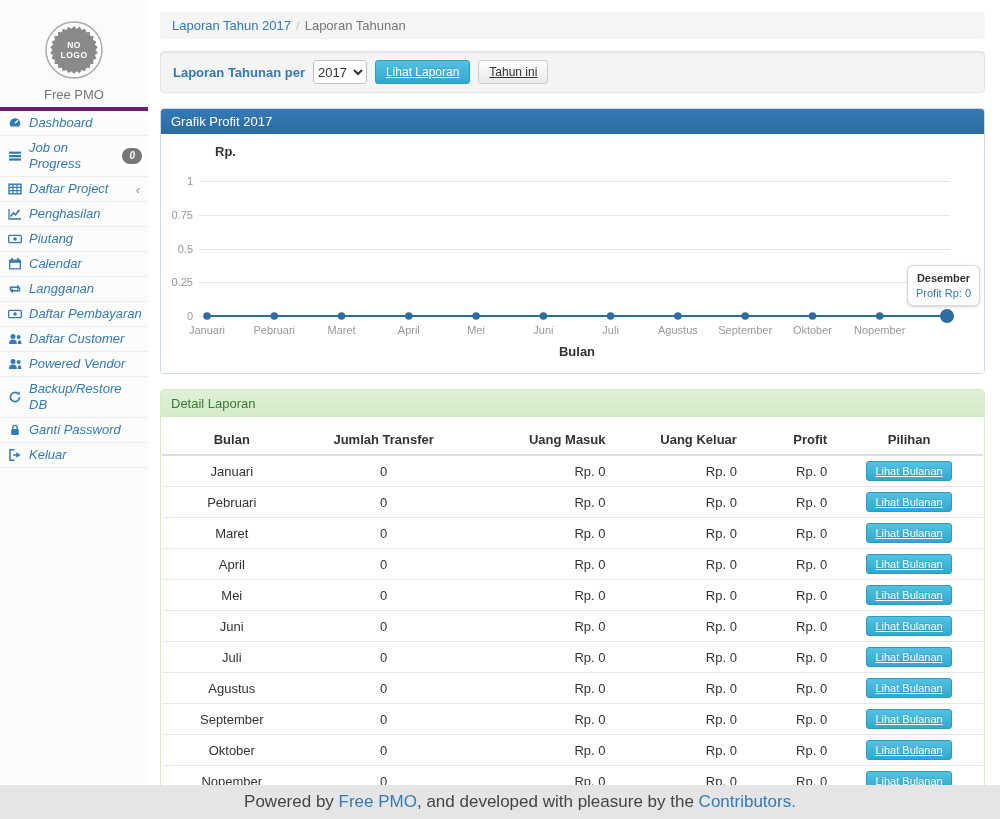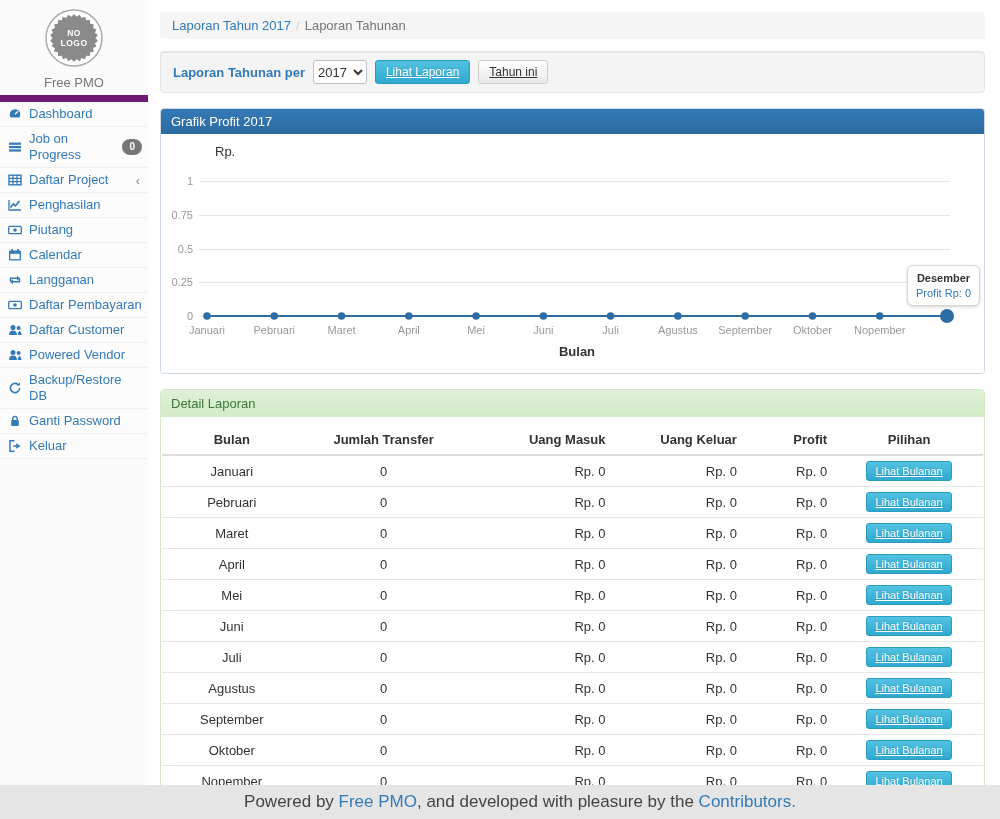--- a/index.html
+++ b/index.html
@@ -6,23 +6,23 @@
   html,body { margin:0; padding:0; }
   body {
     width:1000px; height:819px; position:relative; overflow:hidden;
     font-family:"Liberation Sans", sans-serif; font-size:13px; color:#333;
     background:#ffffff;
   }
   a { text-decoration:none;text-align:center; }
 
   
   .sidebar { position:absolute; left:0; top:0; bottom:34px; width:148px; background:#fbfbfb; }
-  .logo-block { text-align:center; padding:8px 0 5px; }
+  .logo-block { text-align:center; padding:20px 0 5px; }
   .brand { color:#777; font-size:13px; margin-top:4px; }
-  .menu { border-top:7px solid #701a75; }
+  .menu { border-top:4px solid #701a75;font-style:italic; }
   .menu-item { display:flex; align-items:center; gap:6px; padding:4px 6px 4px 8px;
                border-bottom:1px solid #efefef; color:#337ab7; cursor:pointer; background:#fcfcfc; }
   .menu-item .icon { width:15px; height:14px; display:flex; align-items:center; flex:none; }
   .menu-item .label { flex:1; font-size:13px; line-height:16px; }
   .badge { background:#777; color:#fff; border-radius:10px; font-size:10px; line-height:10px;
            padding:3px 7px; font-weight:bold; }
   .chevron { color:#888; font-size:13px; padding-right:2px; }
 
   
   .main { position:absolute; left:148px; top:0; right:0; bottom:34px; padding:12px 15px 0 12px; }
@@ -48,21 +48,21 @@
   .panel-primary { border-color:#ccd9e4; }
   .panel-primary .panel-heading { background:linear-gradient(#337ab7,#2d6a9f); color:#fff;
                                   padding:5px 10px; font-size:13px; line-height:15px; }
   .panel-success { border-color:#d6e9c6; }
   .panel-success .panel-heading { background:linear-gradient(#dff0d8,#d3ebc6); color:#3c763d;
                                   padding:6px 10px; font-size:13px; line-height:15px; }
   .panel-body { background:#fff; position:relative; }
 
   
   #chart-body { height:239px; }
-  .chart-ylabel { position:absolute; font-weight:normal; left:10px; top:10px;padding-left:44px; }
+  .chart-ylabel { position:absolute; font-weight:bold; left:10px; top:10px;padding-left:44px; }
   .tick-label { position:absolute; color:#999; font-size:11px; text-align:right; width:30px; left:2px; }
   .gridline { position:absolute; height:1px; background:#e5e5e5; }
   .month-label { position:absolute; color:#999; font-size:11px; transform:translateX(-50%); white-space:nowrap; }
   .chart-xlabel { position:absolute; font-weight:bold; transform:translateX(-50%); }
   .chart-svg { position:absolute; left:0; top:0; }
   .chart-tooltip { position:absolute; background:#fff; border:1px solid #d8d8d8; border-radius:6px;
                    box-shadow:0 1px 3px rgba(0,0,0,.18); text-align:center; padding:6px 8px; z-index:3; }
   .chart-tooltip .t-month { font-weight:bold; font-size:11px; color:#333; }
   .chart-tooltip .t-value { color:#337ab7; font-size:11px; margin-top:3px; white-space:nowrap; }
 

